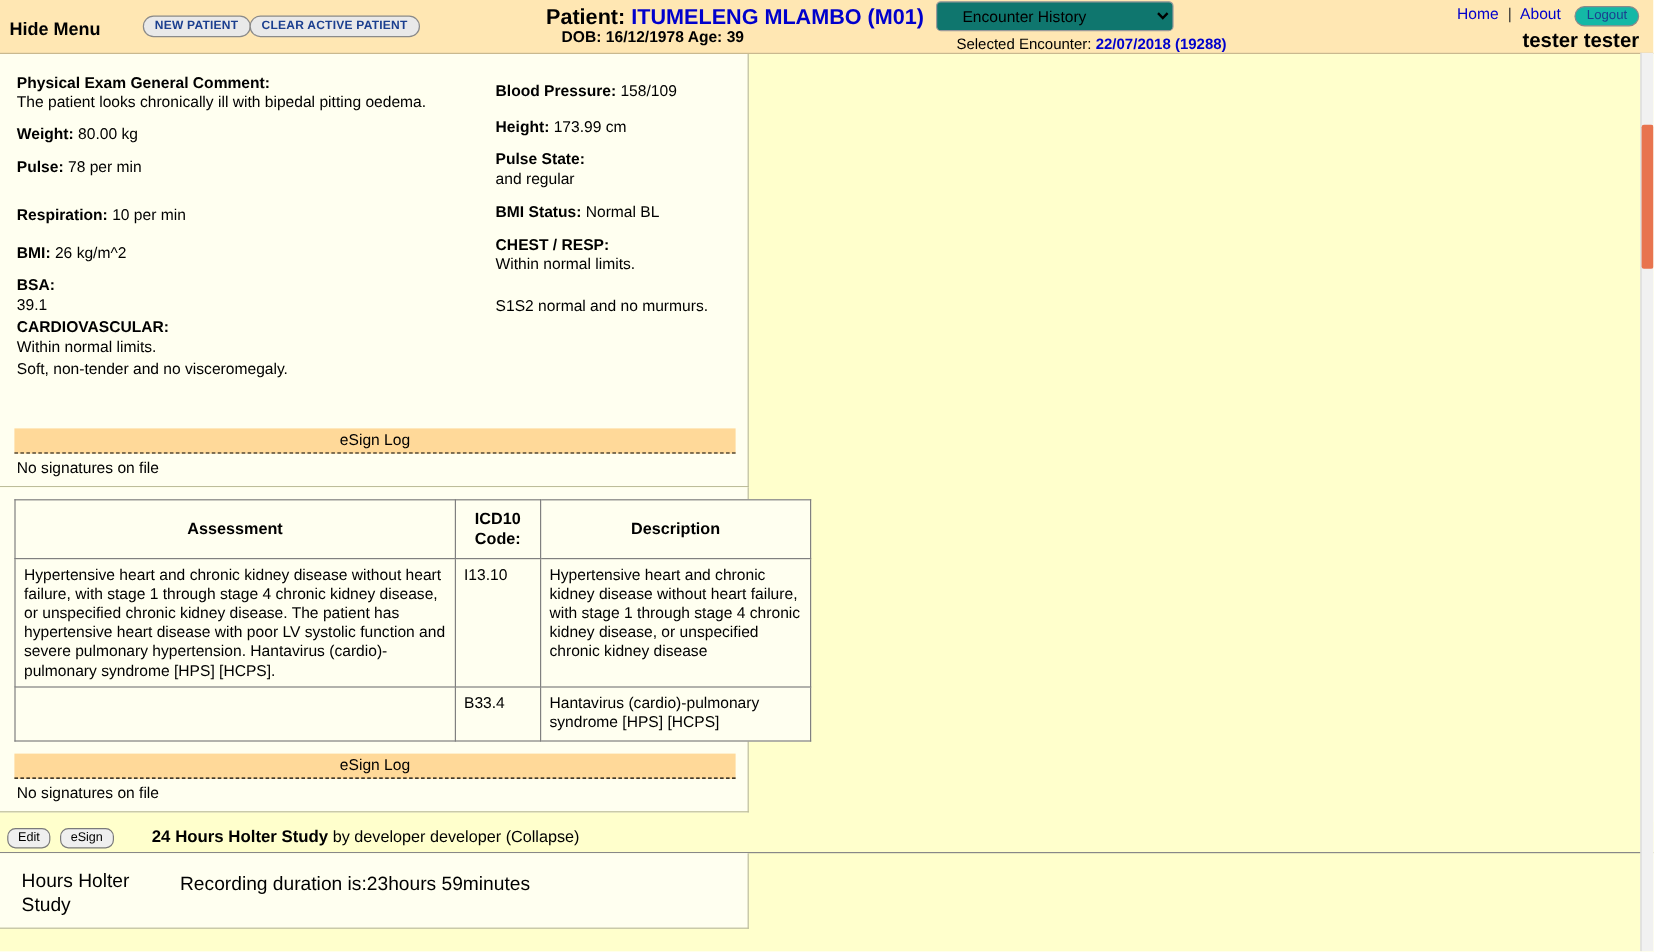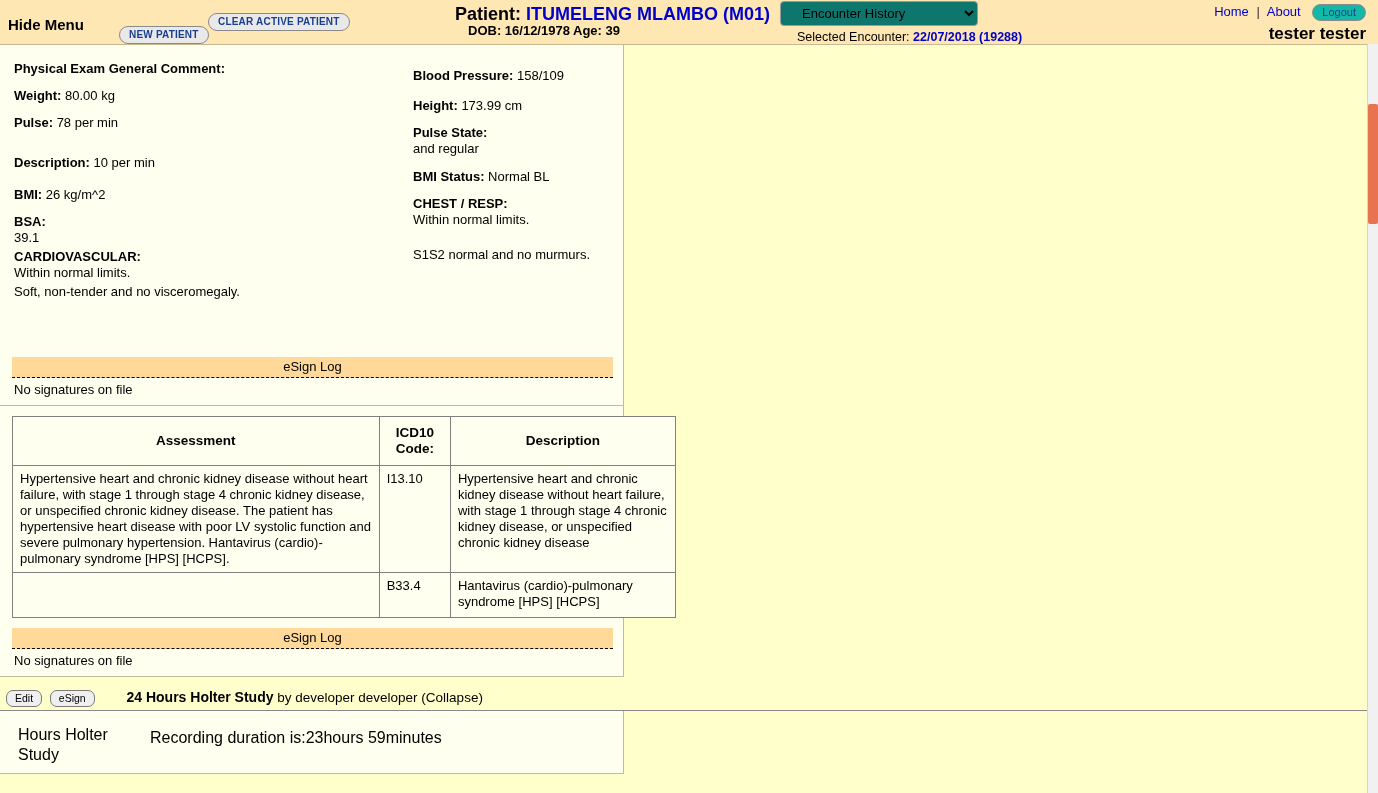--- a/index.html
+++ b/index.html
@@ -40,21 +40,21 @@
     border: 1px solid #8a8a8a;
     border-radius: 9px;
     font-size: 10px;
     font-weight: bold;
     color: #1b3f8f;
     padding: 2px 9px 3px 9px;
     cursor: pointer;
     letter-spacing: 0.2px;
     white-space: nowrap;
   }
-  .new-patient { position: absolute; left: 119px; top: 26px; }
+  .new-patient { position: absolute; left: 119px; top: 13px; }
   .clear-patient { position: absolute; left: 208px; top: 13px; }
 
   .patient-block {
     position: absolute;
     left: 455px;
     top: 6px;
     line-height: 17px;
     font-size: 18px;
   }
   .patient-block .lbl { font-weight: bold; color: #000; }
@@ -297,29 +297,30 @@
   </div>
 
   <div class="content">
 
 
     <div class="panel">
       <div class="pe-wrap">
         <div class="pe-col-left">
           <div class="pe-row">
             <b>Physical Exam General Comment:</b><br>
+            <span>The patient looks chronically ill with bipedal pitting oedema.</span>
           </div>
           <div class="pe-row">
             <b>Weight:</b><span> 80.00 kg</span>
           </div>
           <div class="pe-row">
             <b>Pulse:</b><span> 78 per min</span>
           </div>
           <div class="pe-row" style="margin-top:24px;">
-            <b>Description:</b><span> 10 per min</span>
+            <b>Respiration:</b><span> 10 per min</span>
           </div>
           <div class="pe-row" style="margin-top:16px;">
             <b>BMI:</b><span> 26 kg/m^2</span>
           </div>
           <div class="pe-row" style="margin-bottom:3px;">
             <b>BSA:</b><br>
             <span>39.1</span>
           </div>
           <div class="pe-row" style="margin-bottom:3px;">
             <b>CARDIOVASCULAR:</b><br>

